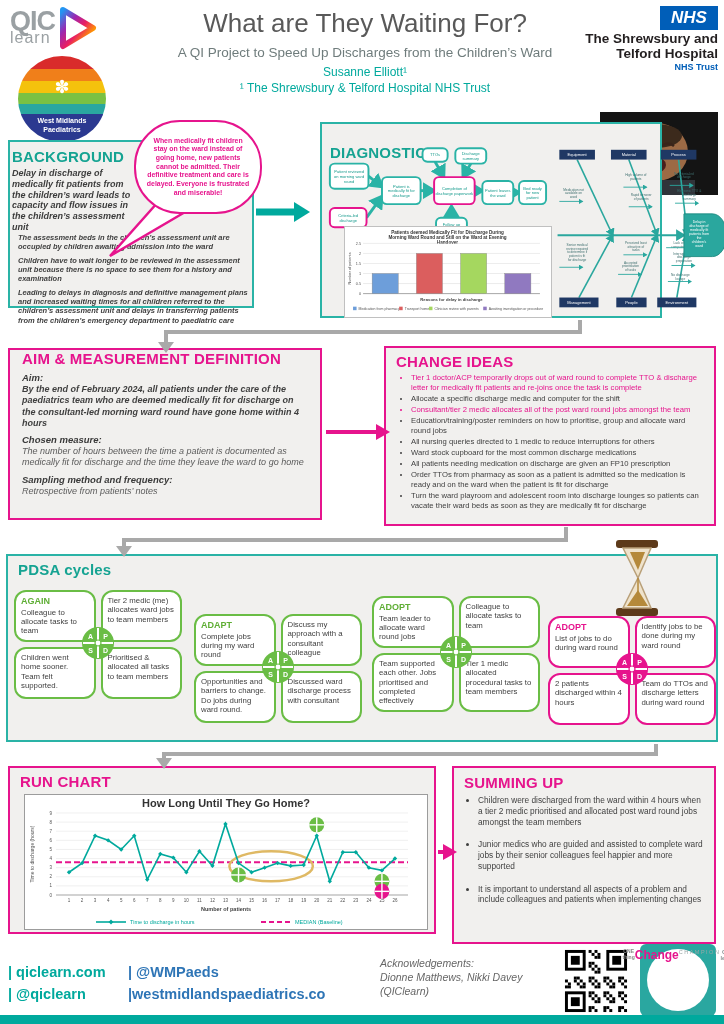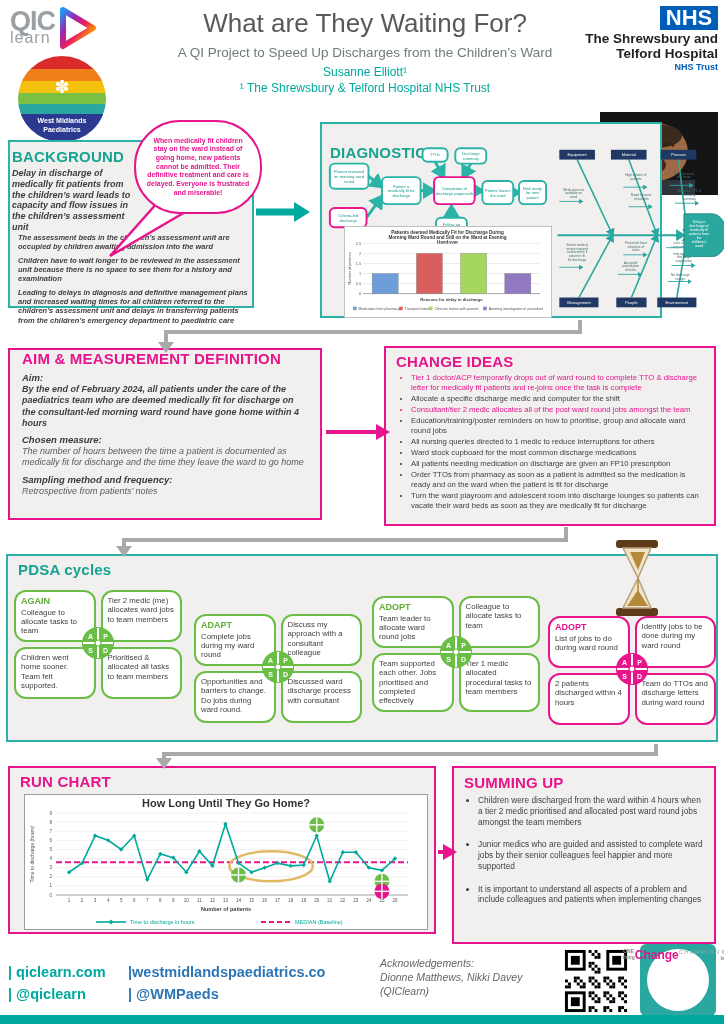--- a/index.html
+++ b/index.html
@@ -15,21 +15,21 @@
   .qic-text{color:#9aa0a3;font-weight:bold;line-height:.8;}
   .qic-text .l1{font-size:27px;letter-spacing:-1px;}
   .qic-text .l2{font-size:16px;font-weight:normal;letter-spacing:1px;}
   .title-block{position:absolute;left:130px;top:8px;width:470px;text-align:center;z-index:2;}
   .main-title{font-size:26px;color:#595959;}
   .sub-title{font-size:13.5px;color:#6f7c7c;margin-top:6px;}
   .author{font-size:12px;color:#00a99d;margin-top:5px;}
   .affil{font-size:12px;color:#00a99d;margin-top:2px;}
   .nhs-block{position:absolute;right:6px;top:6px;text-align:right;z-index:2;}
   .nhs-box{display:inline-block;width:58px;height:24px;background:#005EB8;text-align:center;}
-  .nhs-box span{color:#fff;font-weight:bold;font-size:22px;line-height:24px;}
+  .nhs-box span{color:#fff;font-weight:bold;font-style:italic;font-size:17px;line-height:24px;}
   .nhs-org{font-weight:bold;font-size:13.5px;color:#231f20;line-height:1.08;margin-top:2px;}
   .nhs-sub{font-size:9px;color:#005EB8;font-weight:bold;margin-top:1px;}
   .wmp-logo{position:absolute;left:18px;top:56px;width:88px;height:86px;border-radius:50%;overflow:hidden;z-index:2;
     background:linear-gradient(180deg,#d92b2b 0 15%,#f07f1a 15% 29%,#f4c20d 29% 43%,#7ac143 43% 56%,#2aa7a0 56% 68%,#2b3990 68% 100%);}
   .wmp-star{position:absolute;left:0;right:0;top:20px;text-align:center;color:#fff;font-size:18px;}
   .wmp-txt{position:absolute;left:0;right:0;bottom:8px;text-align:center;color:#fff;font-size:7px;font-weight:bold;line-height:1.3;}
   .baby{position:absolute;left:600px;top:112px;z-index:2;}
   
   .bubble{position:absolute;left:134px;top:120px;width:128px;height:94px;background:#fff;border:2.5px solid #e6148d;
     border-radius:46px;z-index:4;display:flex;align-items:center;justify-content:center;box-sizing:border-box;padding:6px 10px;}
@@ -502,22 +502,22 @@
     <polygon points="156,758 172,758 164,769" fill="#a9a9a9"></polygon>
     <line x1="438" y1="852" x2="444" y2="852" stroke="#e6148d" stroke-width="4"></line>
     <polygon points="443,844 457,852 443,860" fill="#e6148d"></polygon>
   </svg>
 
   <div class="foot-links teal">
     <div>| qiclearn.com</div>
     <div>| @qiclearn</div>
   </div>
   <div class="foot-links blue">
+    <div>| @WMPaeds</div>
     <div>|westmidlandspaediatrics.co</div>
-    <div>| @WMPaeds</div>
   </div>
   <div class="ack">
     <div>Acknowledgements:</div>
     <div>Dionne Matthews, Nikki Davey (QIClearn)</div>
   </div>
   <div class="qr" id="qr"><svg width="66" height="66" viewBox="0 0 67 67">
         <rect x="0" y="0" width="67" height="67" fill="#fff"></rect>
         <rect x="2" y="2" width="21" height="21" fill="#000"></rect>
         <rect x="5" y="5" width="15" height="15" fill="#fff"></rect>
         <rect x="8" y="8" width="9" height="9" fill="#000"></rect>

